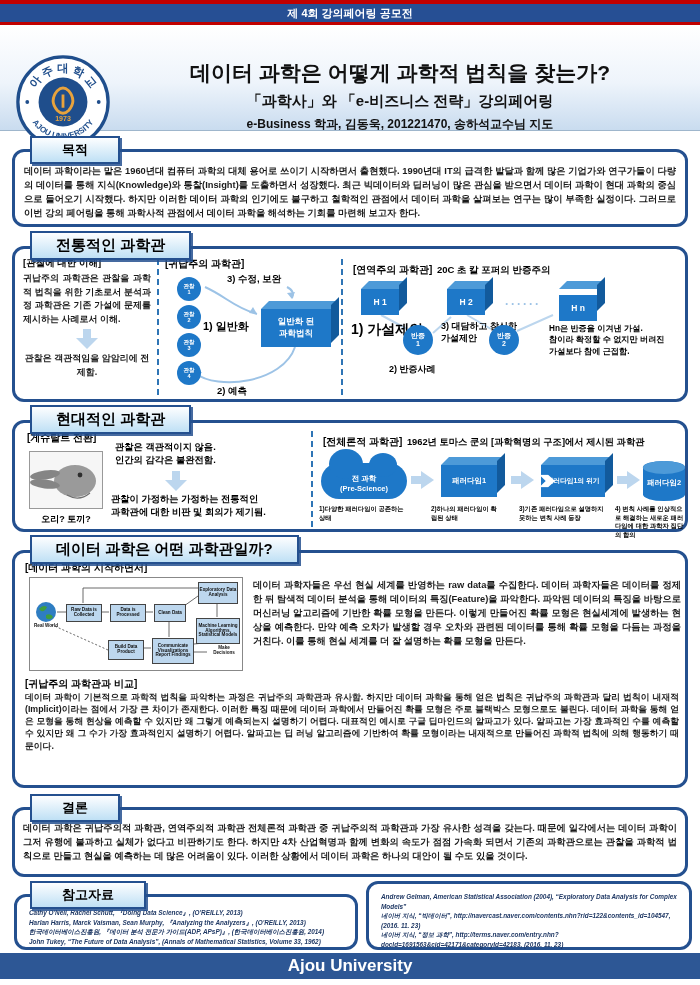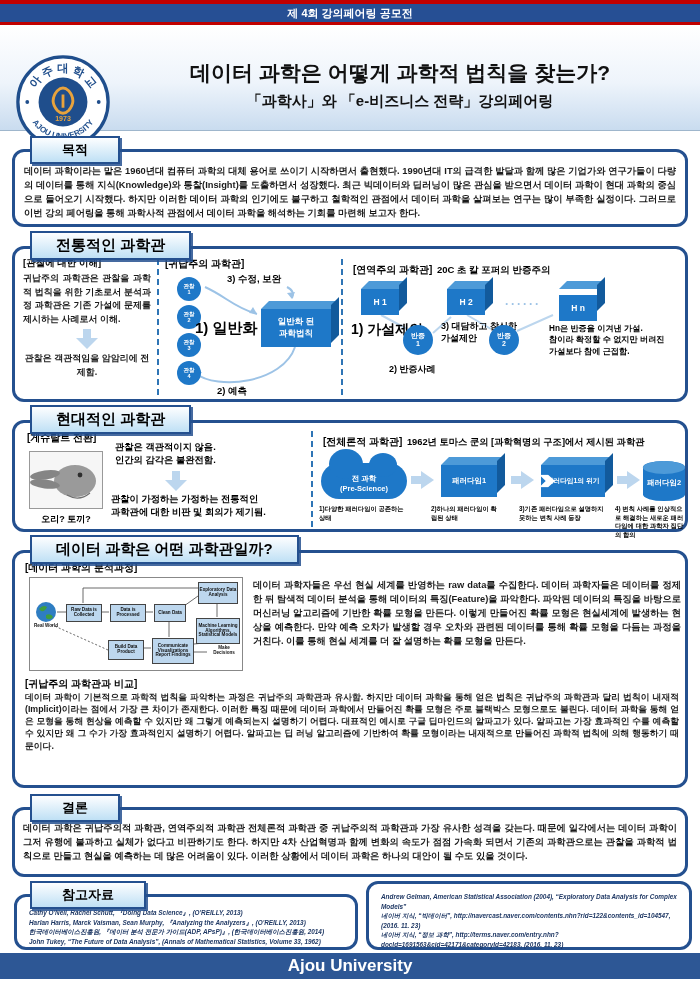--- a/index.html
+++ b/index.html
@@ -90,20 +90,21 @@
         <circle cx="12" cy="50" r="2" fill="#1f4e8c"></circle>
           <circle cx="88" cy="50" r="2" fill="#1f4e8c"></circle>
         <circle cx="50" cy="50" r="26" fill="#1f4e8c"></circle>
         <path d="M44 38 q-9 11 0 21 q6 6 12 0 q9 -10 0 -21 q-6 -6 -12 0 M50 42 l0 14" stroke="#e8a33d" stroke-width="3" fill="none"></path>
         <text x="50" y="70" font-size="7.5" fill="#e8a33d" text-anchor="middle" font-weight="bold">1973</text>
       </svg>
     </div>
     <div class="title-block">
       <div class="main-title">데이터 과학은 어떻게 과학적 법칙을 찾는가?</div>
       <div class="sub-title">「과학사」와 「e-비즈니스 전략」강의페어링</div>
+      <div class="byline">e-Business 학과, 김동욱, 201221470, 송하석교수님 지도</div>
     </div>
   </div>
 
   <div class="tab" style="left:30px;top:136px;">목적</div>
   <div class="secbody" style="left:12px;top:149px;width:676px;height:78px;padding:13px 9px 6px 9px;">
     <p class="para">데이터 과학이라는 말은 1960년대 컴퓨터 과학의 대체 용어로 쓰이기 시작하면서 출현했다. 1990년대 IT의 급격한 발달과 함께 많은 기업가와 연구가들이 다량의 데이터를 통해 지식(Knowledge)와 통찰(Insight)를 도출하면서 성장했다. 최근 빅데이터와 딥러닝이 많은 관심을 받으면서 데이터 과학이 현대 과학의 중심으로 들어오기 시작했다. 하지만 이러한 데이터 과학의 인기에도 불구하고 철학적인 관점에서 데이터 과학을 살펴보는 연구는 많이 부족한 실정이다. 그러므로 이번 강의 페어링을 통해 과학사적 관점에서 데이터 과학을 해석하는 기회를 마련해 보고자 한다.</p>
   </div>
 
   <div class="tab tab-lg" style="left:30px;top:231px;">전통적인 과학관</div>
   <div class="secbody" style="left:12px;top:246px;width:676px;height:156px;">
@@ -131,21 +132,21 @@
       </svg>
       <div class="subhead" style="position:absolute;left:0;top:0;">[귀납주의 과학관]</div>
       <div class="ncircle" style="left:12px;top:20px;width:24px;height:24px;font-size:5.5px;">관찰
 1</div>
       <div class="ncircle" style="left:12px;top:48px;width:24px;height:24px;font-size:5.5px;">관찰
 2</div>
       <div class="ncircle" style="left:12px;top:76px;width:24px;height:24px;font-size:5.5px;">관찰
 3</div>
       <div class="ncircle" style="left:12px;top:104px;width:24px;height:24px;font-size:5.5px;">관찰
 4</div>
-      <div class="lbl" style="left:30px;top:62px;font-size:15px;">1) 일반화</div>
+      <div class="lbl" style="left:38px;top:62px;font-size:11px;">1) 일반화</div>
       <div class="lbl" style="left:62px;top:16px;font-size:9.5px;">3) 수정, 보완</div>
       <div class="box3d" style="left:96px;top:52px;">
         <div class="b3-top" style="width:70px;"></div>
           <div class="b3-side" style="right:-8px;height:38px;"></div>
         <div class="b3-front" style="width:70px;height:38px;font-size:8.5px;">일반화 된
 과학법칙</div>
       </div>
       <div class="lbl" style="left:52px;top:128px;font-size:9.5px;">2) 예측</div>
     </div>
 
@@ -254,21 +255,21 @@
       </div>
       <div class="capt" style="left:0;top:82px;width:86px;">1)다양한 패러다임이 공존하는 상태</div>
       <div class="capt" style="left:112px;top:82px;width:72px;">2)하나의 패러다임이 확립된 상태</div>
       <div class="capt" style="left:200px;top:82px;width:92px;">3)기존 패러다임으로 설명하지 못하는 변칙 사례 등장</div>
       <div class="capt" style="left:296px;top:82px;width:72px;">4) 변칙 사례를 인상적으로 해결하는 새로운 패러다임에 대한 과학자 집단의 합의</div>
     </div>
   </div>
 
   <div class="tab tab-lg" style="left:30px;top:535px;">데이터 과학은 어떤 과학관일까?</div>
   <div class="secbody" style="left:12px;top:550px;width:676px;height:238px;">
-    <div class="subhead" style="position:absolute;left:10px;top:8px;">[데이터 과학의 분석과정]</div>
+    <div class="subhead" style="position:absolute;left:10px;top:8px;">[데이터 과학의 시작하면서]</div>
 
     <div class="flow" style="left:14px;top:24px;width:212px;height:92px;">
       <svg class="ovl" width="212" height="92">
         <line x1="27" y1="34" x2="36" y2="34" stroke="#444" stroke-width="0.8"></line>
         <line x1="70" y1="34" x2="79" y2="34" stroke="#444" stroke-width="0.8"></line>
         <line x1="114" y1="34" x2="123" y2="34" stroke="#444" stroke-width="0.8"></line>
         <polyline points="180,10 53,10 53,25" stroke="#444" stroke-width="0.8" fill="none"></polyline>
         <line x1="154" y1="28" x2="168" y2="18" stroke="#444" stroke-width="0.8"></line>
         <line x1="187" y1="26" x2="187" y2="39" stroke="#444" stroke-width="0.8"></line>
         <line x1="139" y1="42" x2="139" y2="59" stroke="#444" stroke-width="0.8"></line>

